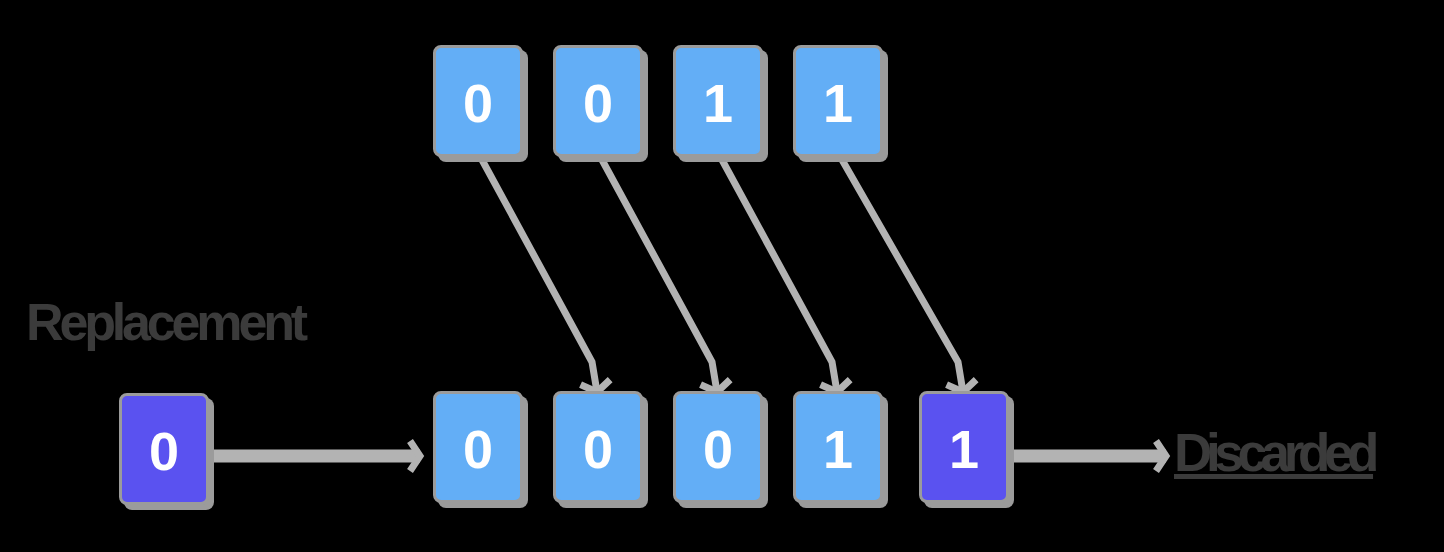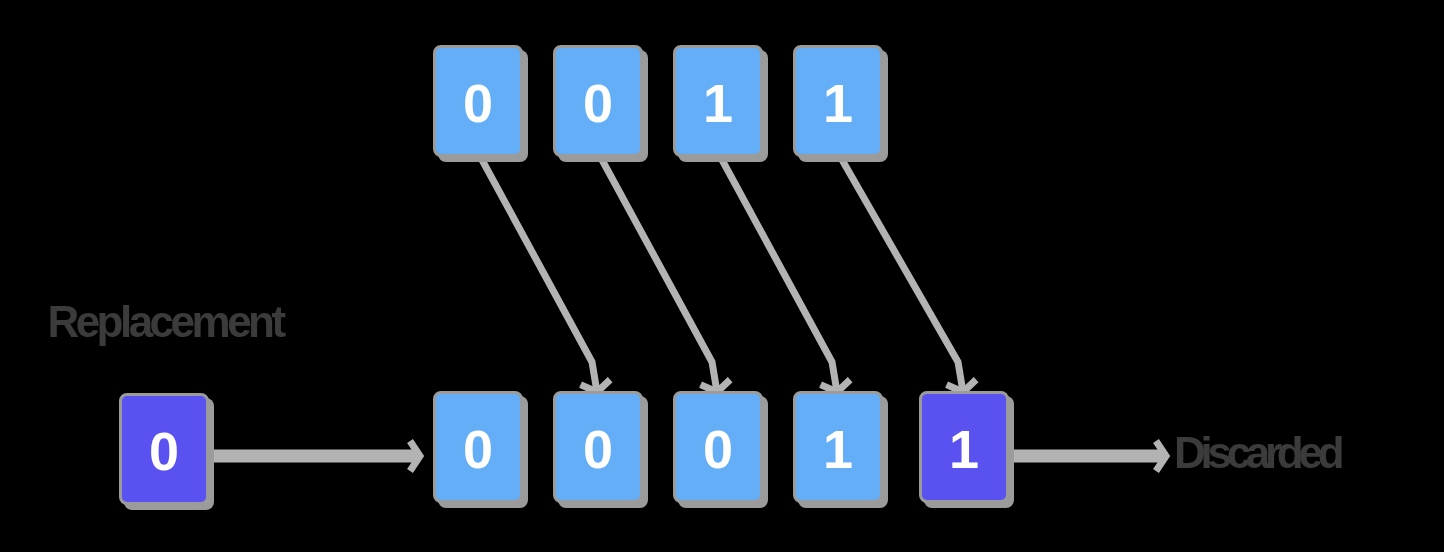--- a/index.html
+++ b/index.html
@@ -45,36 +45,37 @@
   .bit.purple{background:var(--bit-purple);}
   .row-top{top:45px;}
   .row-bottom{top:391px;}
   .c1{left:433px;} .c2{left:553px;} .c3{left:673px;} .c4{left:793px;} .c5{left:919px;}
   .replacement-box{left:119px;top:393px;}
   .replacement-label{
     position:absolute;
     left:20px;top:296px;width:290px;
     text-align:center;
     color:var(--label);
-    font-size:44px;
+    font-size:52px;
     font-weight:bold;
     line-height:52px;
     letter-spacing:-0.08em;
     z-index:3;
   }
   .discarded-label{
     position:absolute;
     left:1174px;top:421px;
     color:var(--label);
-    font-size:44px;
+    font-size:53px;
     font-weight:bold;
     line-height:64px;
     letter-spacing:-0.12em;
     white-space:nowrap;
     z-index:3;
+    text-decoration:underline;
   }
 </style>
 </head>
 <body style="background: rgb(0, 0, 0);">
 
 <div class="stage">
 
   <svg class="arrow-layer" width="1444" height="552" viewBox="0 0 1444 552" xmlns="http://www.w3.org/2000/svg">
     <defs>
       <marker id="arrowhead" markerUnits="userSpaceOnUse" markerWidth="44" markerHeight="44" viewBox="-22 -22 44 44" refX="0" refY="0" orient="auto">

